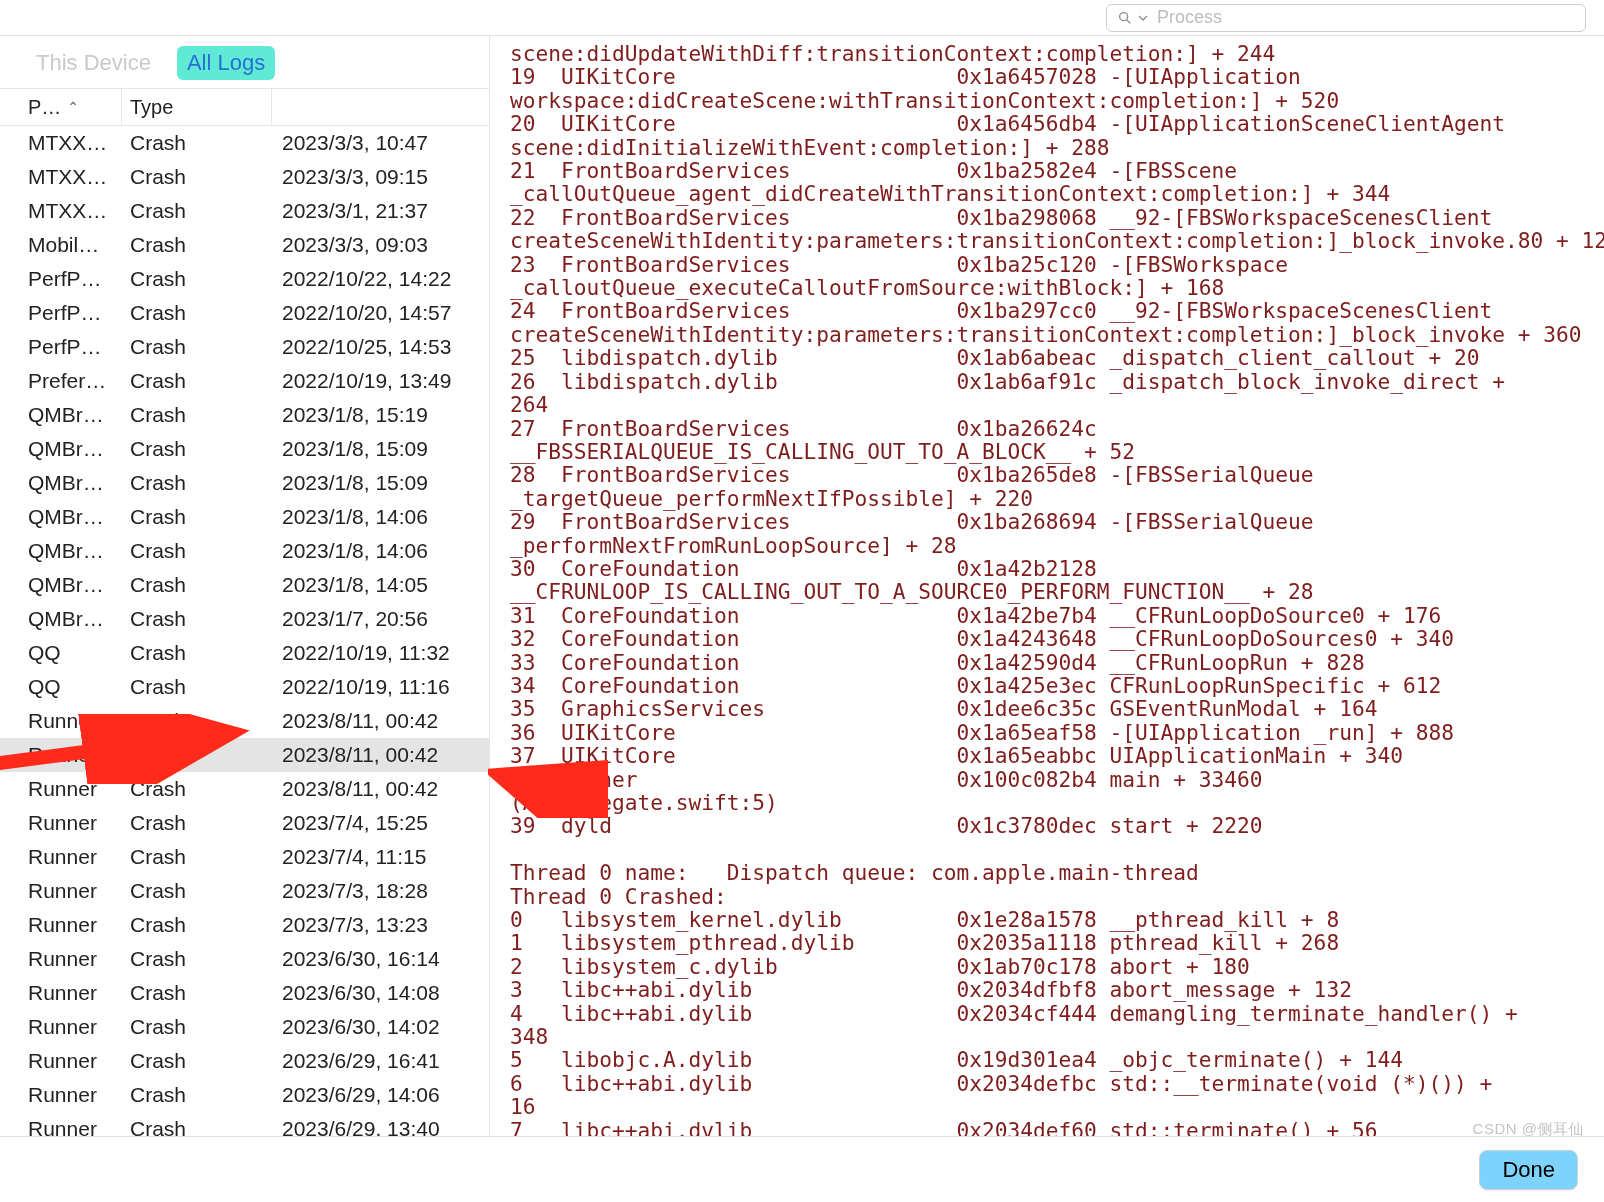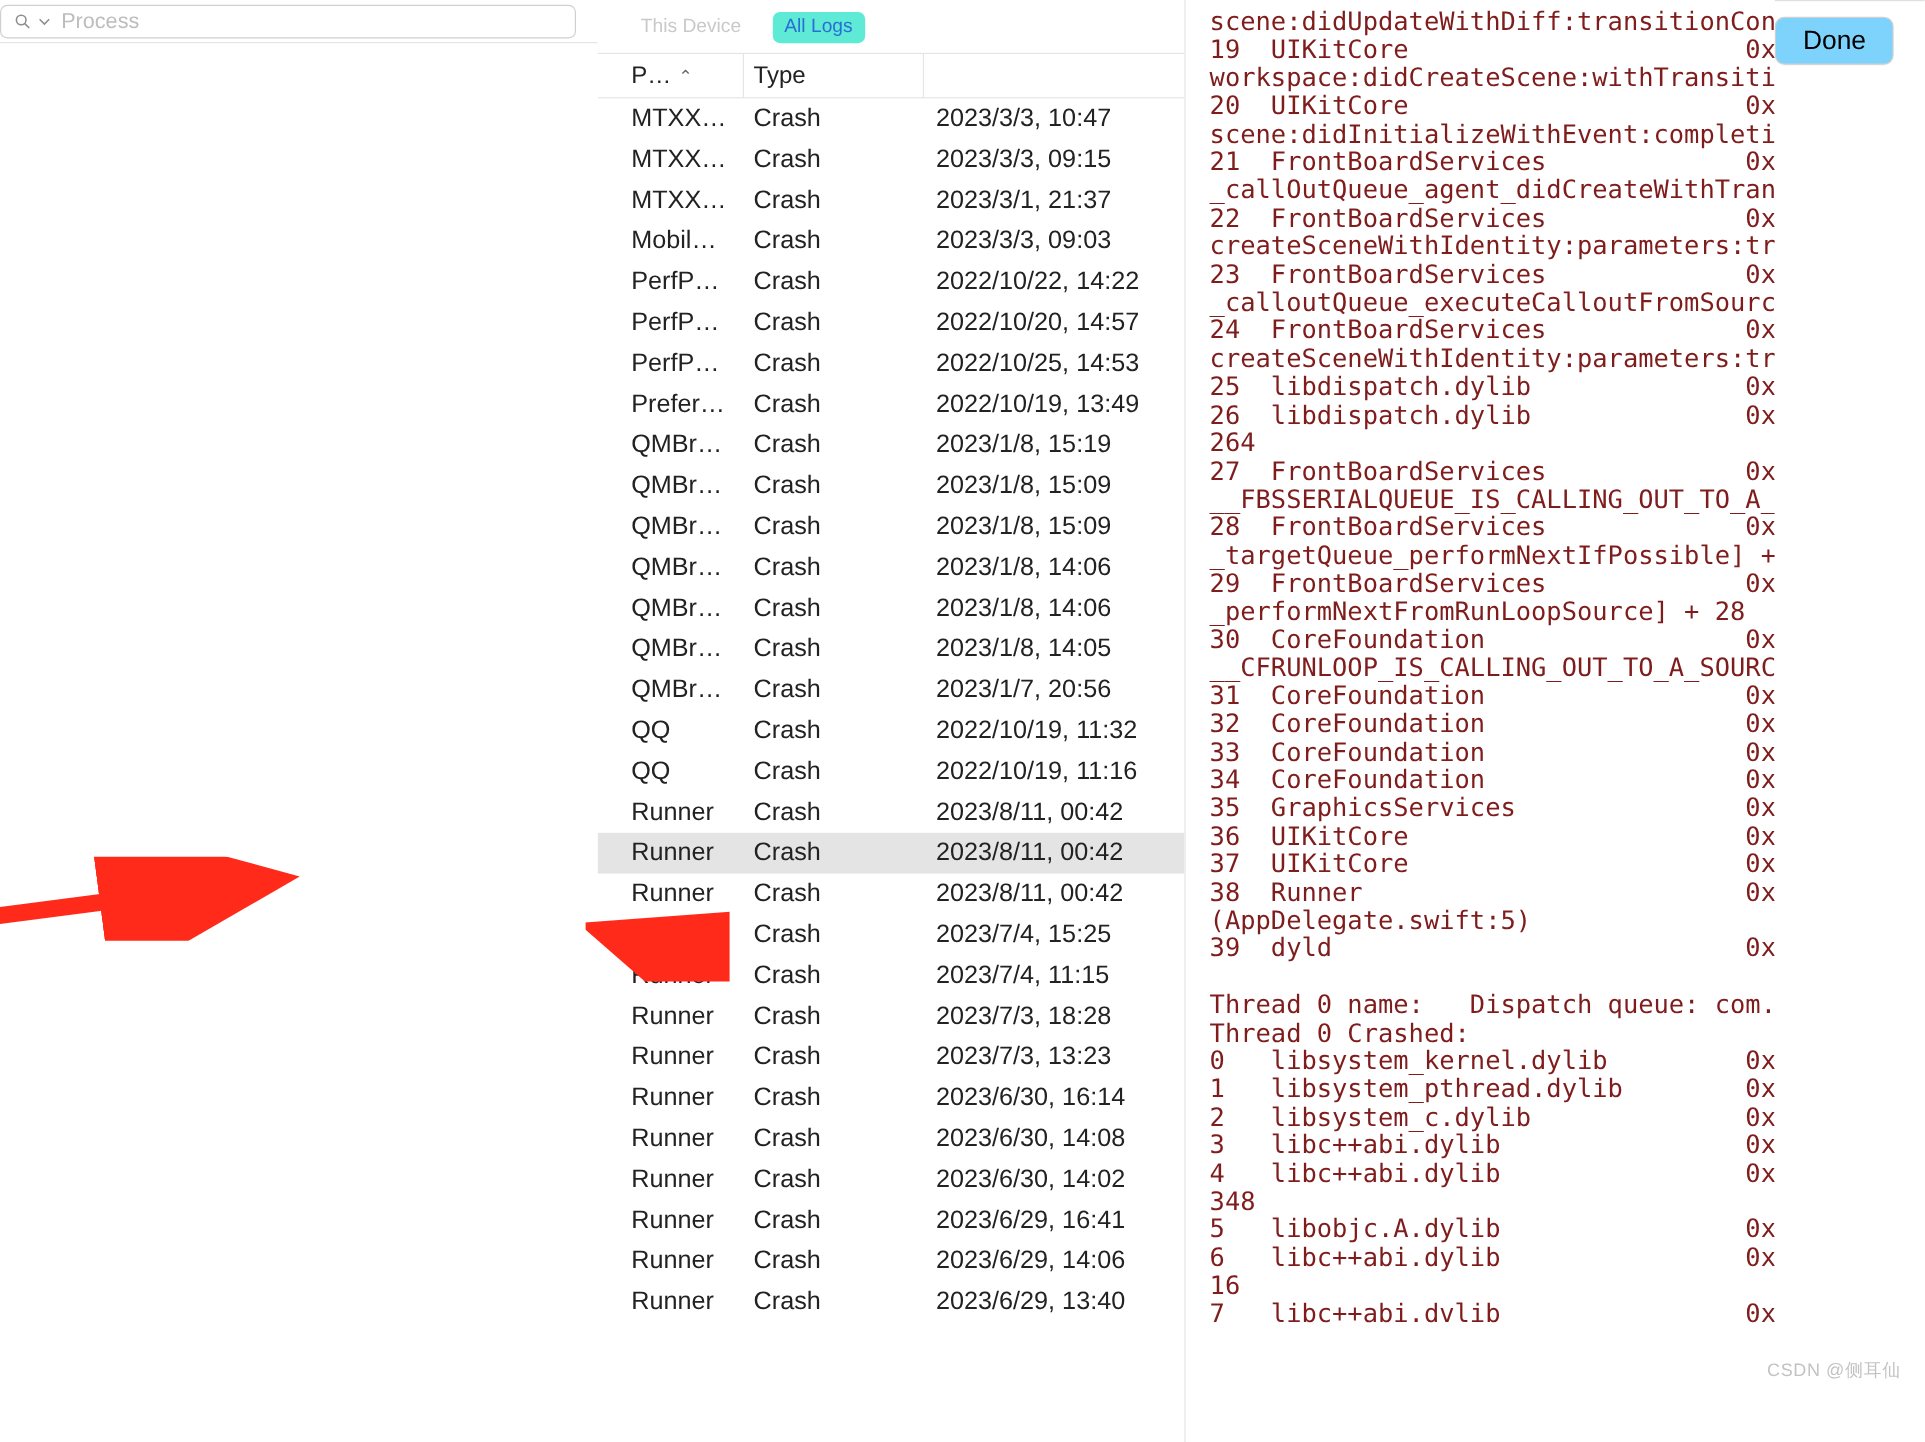--- a/index.html
+++ b/index.html
@@ -1,46 +1,46 @@
 <!DOCTYPE html>
 <html><head>
 <meta charset="utf-8">
 <style>
   * { box-sizing: border-box; margin: 0; padding: 0; }
   html, body { width: 1604px; height: 1202px; font-family: -apple-system, "Helvetica Neue", Arial, sans-serif; background:#fff; overflow:hidden; }
-  .window { width:1604px; height:1202px; position:relative; display:flex; flex-direction:row; }
+  .window { width:1604px; height:1202px; position:relative; display:flex; flex-direction:column; }
   .topbar { height:36px; border-bottom:1px solid #e5e5e5; display:flex; align-items:center; justify-content:flex-end; padding-right:18px; }
   .search { display:flex; align-items:center; border:1px solid #d0d0d0; border-radius:6px; height:28px; width:480px; padding:0 10px; color:#bdbdbd; }
   .search svg { width:16px; height:16px; stroke:#8e8e8e; fill:none; }
   .search .chev { margin-left:2px; margin-right:6px;}
   .search input { border:none; outline:none; flex:1; font-size:18px; color:#333; background:transparent; }
   .search input::placeholder { color:#bdbdbd; }
   .body { flex:1; display:flex; overflow:hidden; }
   .sidebar { width:490px; border-right:1px solid #e5e5e5; display:flex; flex-direction:column; }
   .tabs { display:flex; gap:16px; padding:10px 26px 8px 26px; }
-  .tab { font-size:16px; color:#c9c9c9; padding:4px 10px; border-radius:6px; cursor:default;}
+  .tab { font-size:22px; color:#c9c9c9; padding:4px 10px; border-radius:6px; cursor:default;}
   .tab.active { background:#5eead4; color:#2a6fd6; }
   .cols { display:flex; border-top:1px solid #e5e5e5; border-bottom:1px solid #e5e5e5; height:38px; align-items:center; font-size:20px; color:#222;}
   .col-p { width:122px; padding-left:28px; display:flex; align-items:center; gap:6px; border-right:1px solid #e5e5e5; height:100%;}
   .col-t { width:150px; padding-left:8px; border-right:1px solid #e5e5e5; height:100%; display:flex; align-items:center;}
   .col-d { flex:1; padding-left:10px; height:100%; display:flex; align-items:center;}
   .sort-arrow { font-size:14px; color:#666; }
   .rows { flex:1; overflow:hidden; position:relative;}
   .row { display:flex; align-items:center; height:34px; font-size:21px; color:#222; padding-left:0;}
   .row.sel { background:#e4e4e4; }
   .cell-p { width:122px; padding-left:28px; overflow:hidden; text-overflow:ellipsis; white-space:nowrap;}
   .cell-t { width:150px; padding-left:8px; overflow:hidden; white-space:nowrap;}
   .cell-d { flex:1; padding-left:10px; overflow:hidden; white-space:nowrap;}
   .arrow1, .arrow2 { position:absolute; pointer-events:none; }
   .arrow1 { left:-8px; top:714px; }
   .arrow2 { left:488px; top:758px; }
   .detail { flex:1; padding:6px 10px 0 20px; font-family: "Menlo","Consolas",monospace; font-size:21.2px; line-height:23.4px; white-space:pre; color:#7f1d1d; overflow:hidden;}
   .footer { height:66px; border-top:1px solid #e0e0e0; display:flex; align-items:center; justify-content:flex-end; padding-right:26px;}
   .done-btn { font-size:22px; padding:6px 22px; border:1px solid #d0d0d0; border-radius:8px; background:#7dd3fc; box-shadow:0 1px 0 rgba(0,0,0,.03);}
-  .watermark { position:absolute; right:20px; bottom:50px; font-size:15px; color:rgba(120,120,120,.45); letter-spacing:.5px;}
+  .watermark { position:absolute; right:20px; bottom:63px; font-size:15px; color:rgba(120,120,120,.45); letter-spacing:.5px;}
 </style>
 </head>
 <body>
 
 <div class="window">
   <div class="topbar">
     <div class="search">
       <svg viewBox="0 0 24 24" stroke-width="2">
           <circle cx="10" cy="10" r="6"></circle>
           <line x1="20" y1="20" x2="14.5" y2="14.5"></line>

